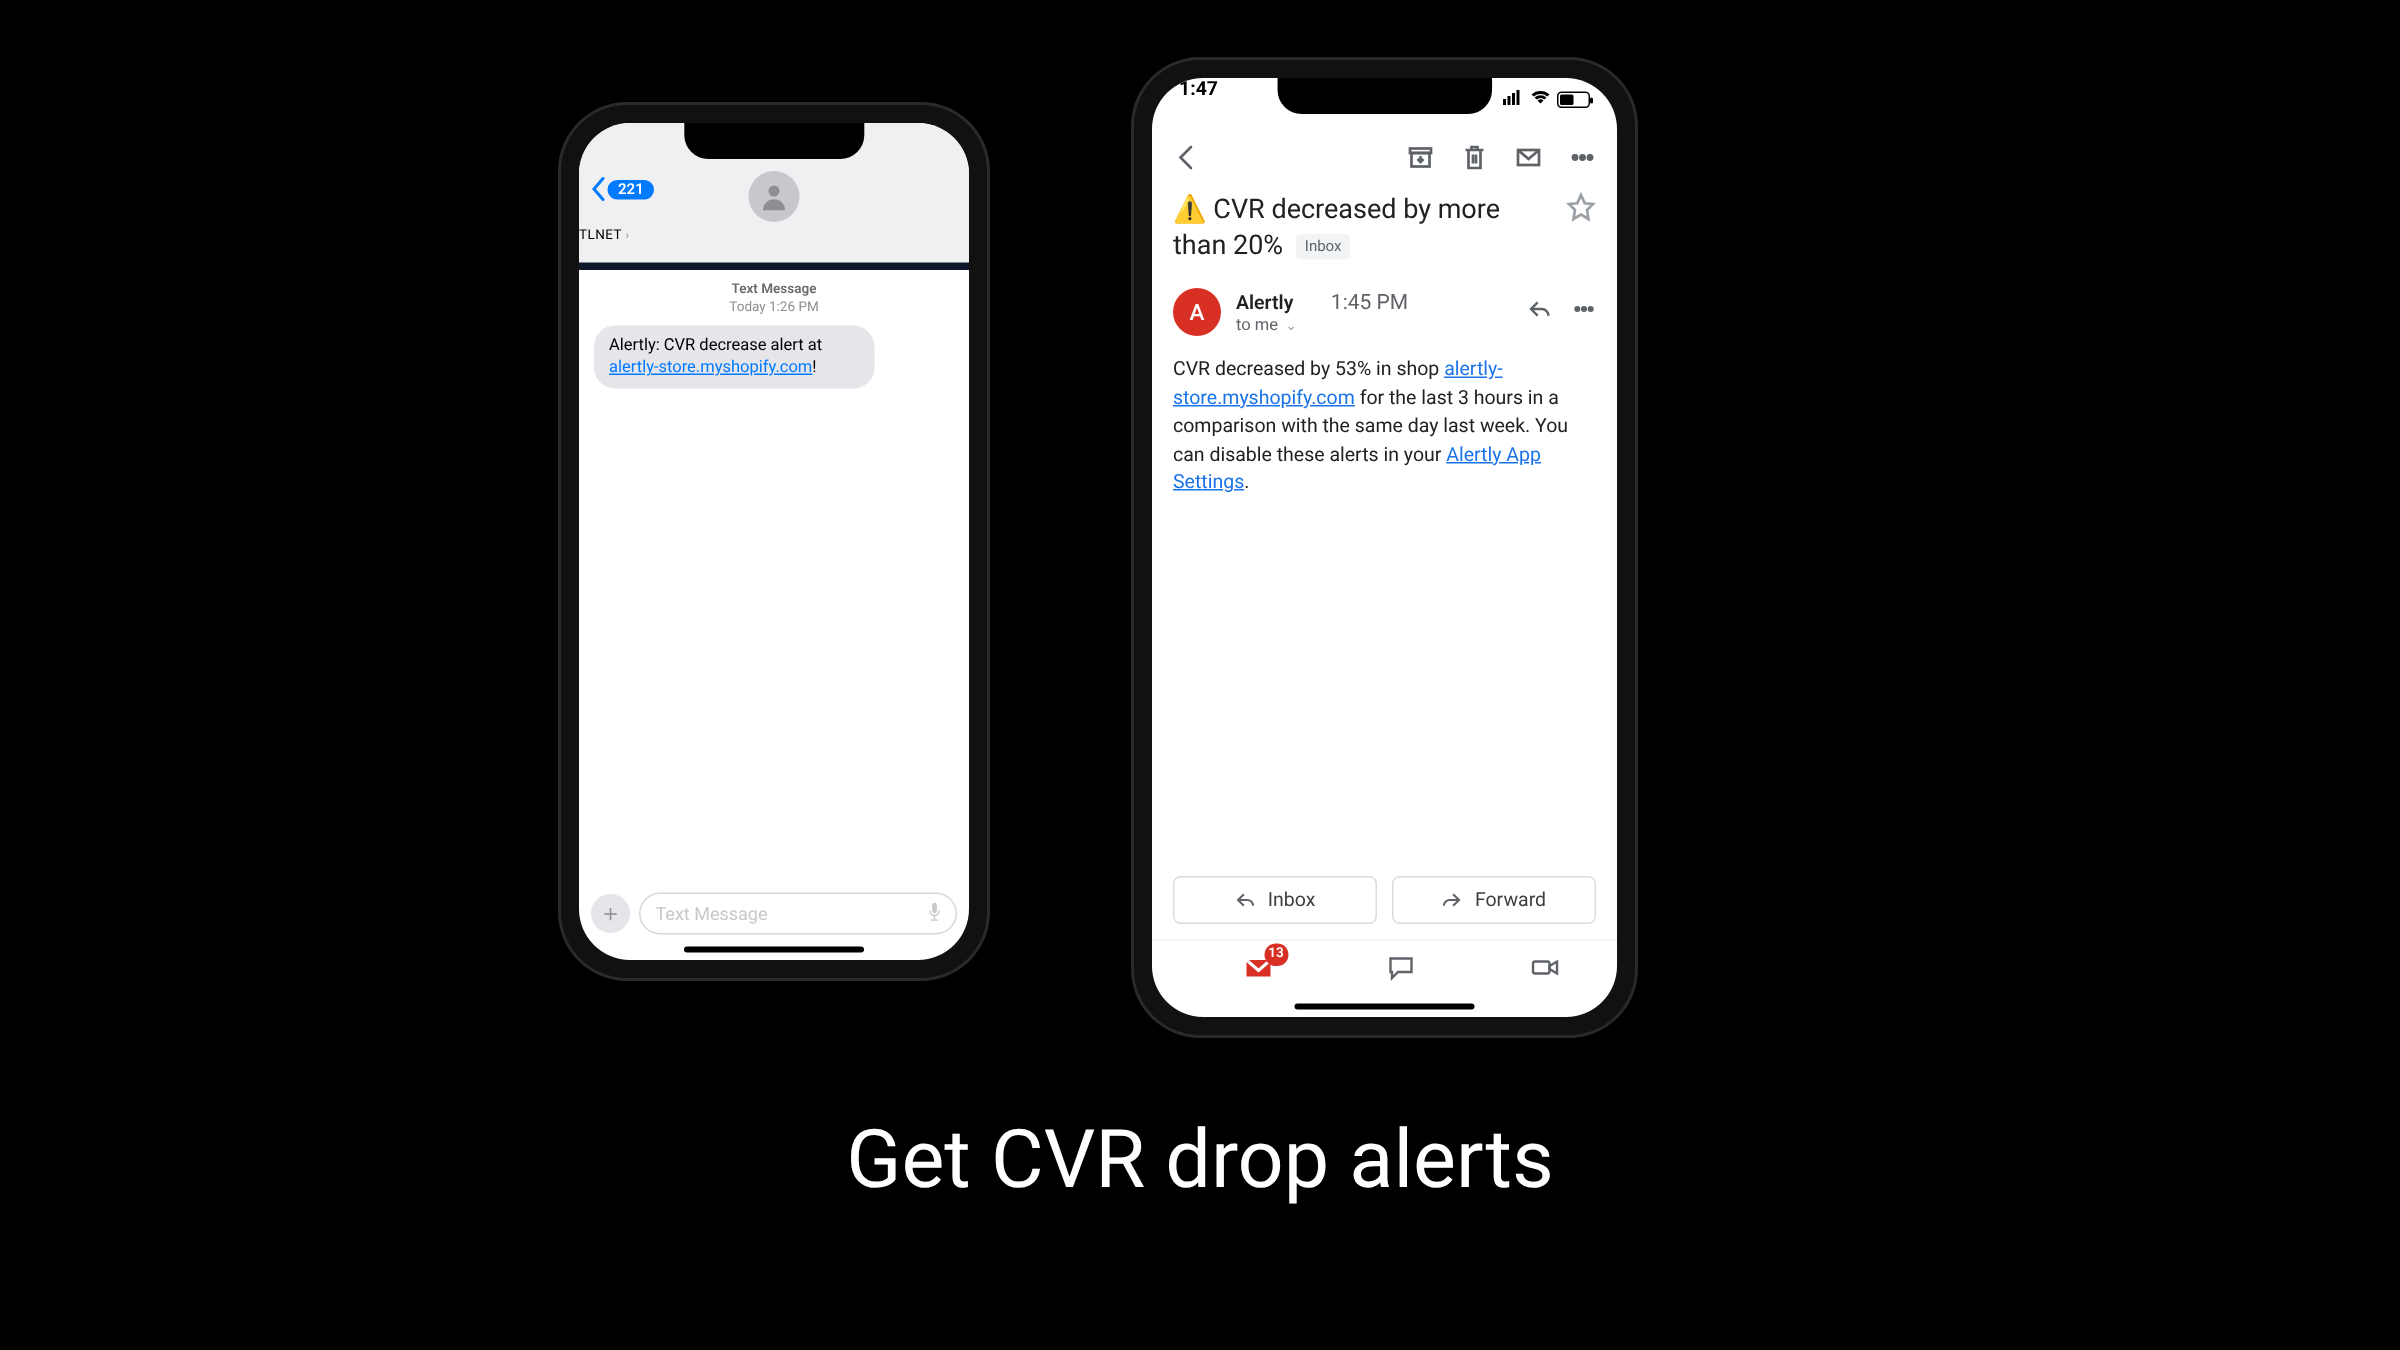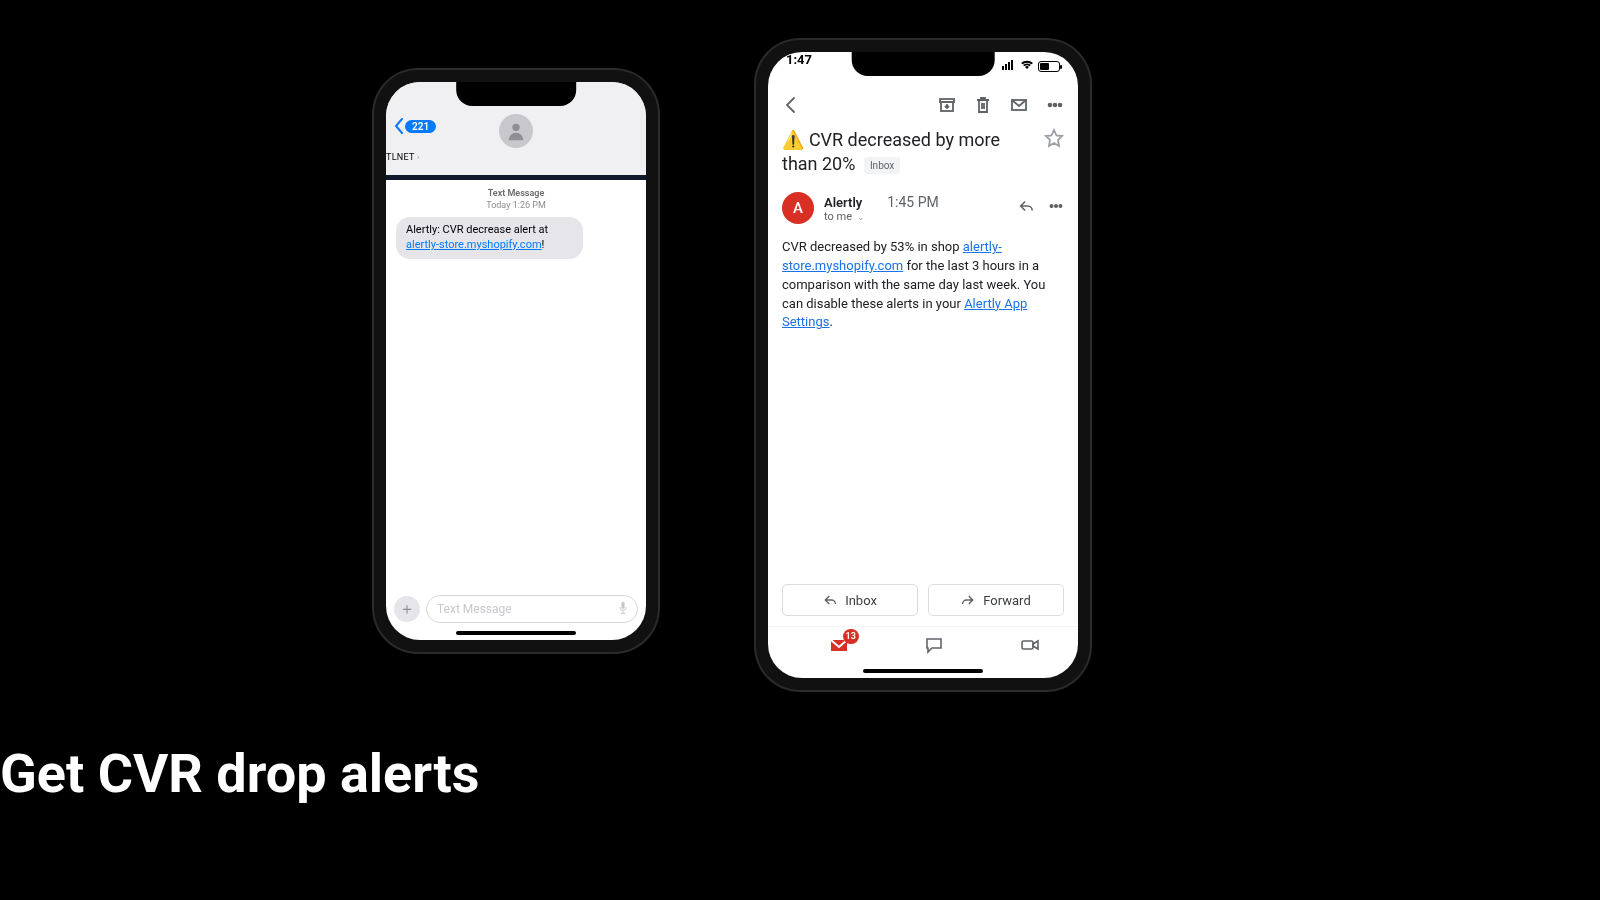--- a/index.html
+++ b/index.html
@@ -8,24 +8,24 @@
     width: 1600px;
     height: 900px;
     font-family: -apple-system, BlinkMacSystemFont, "Segoe UI", Roboto, Helvetica, Arial, sans-serif;
     position: relative;
     overflow: hidden;
   }
   .caption {
     position: absolute;
     bottom: 95px;
     left: 0; right: 0;
-    text-align: left;
+    text-align: center;
     color: #fff;
     font-size: 54px;
-    font-weight: 700;
+    font-weight: 400;
   }
   
   .phone {
     position: absolute;
     background: #111;
     border-radius: 44px;
     padding: 12px;
     box-shadow: 0 0 0 2px #2a2a2a, 0 20px 40px rgba(0,0,0,.6);
   }
   .phone .screen {

